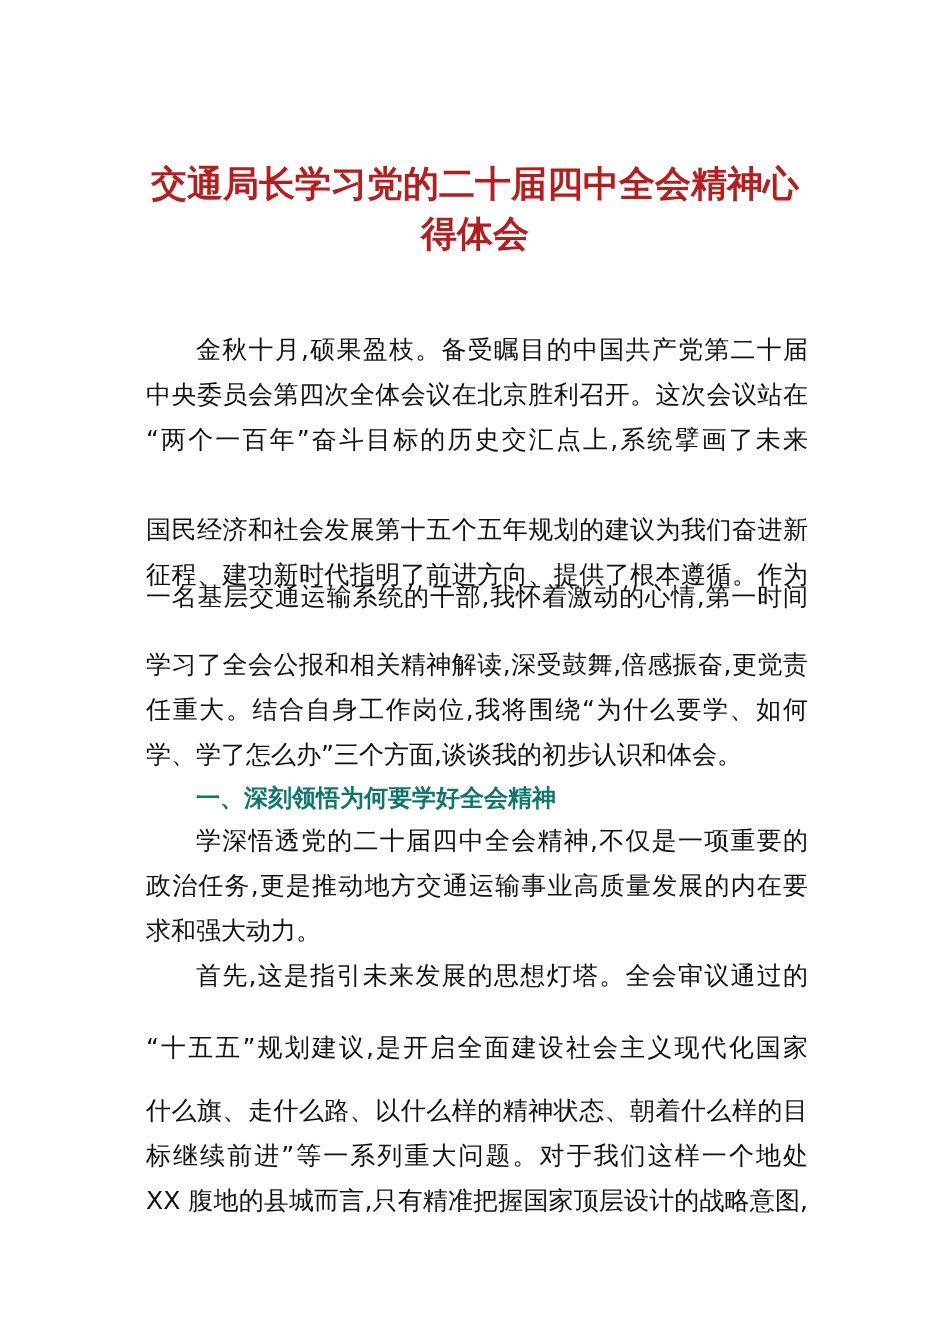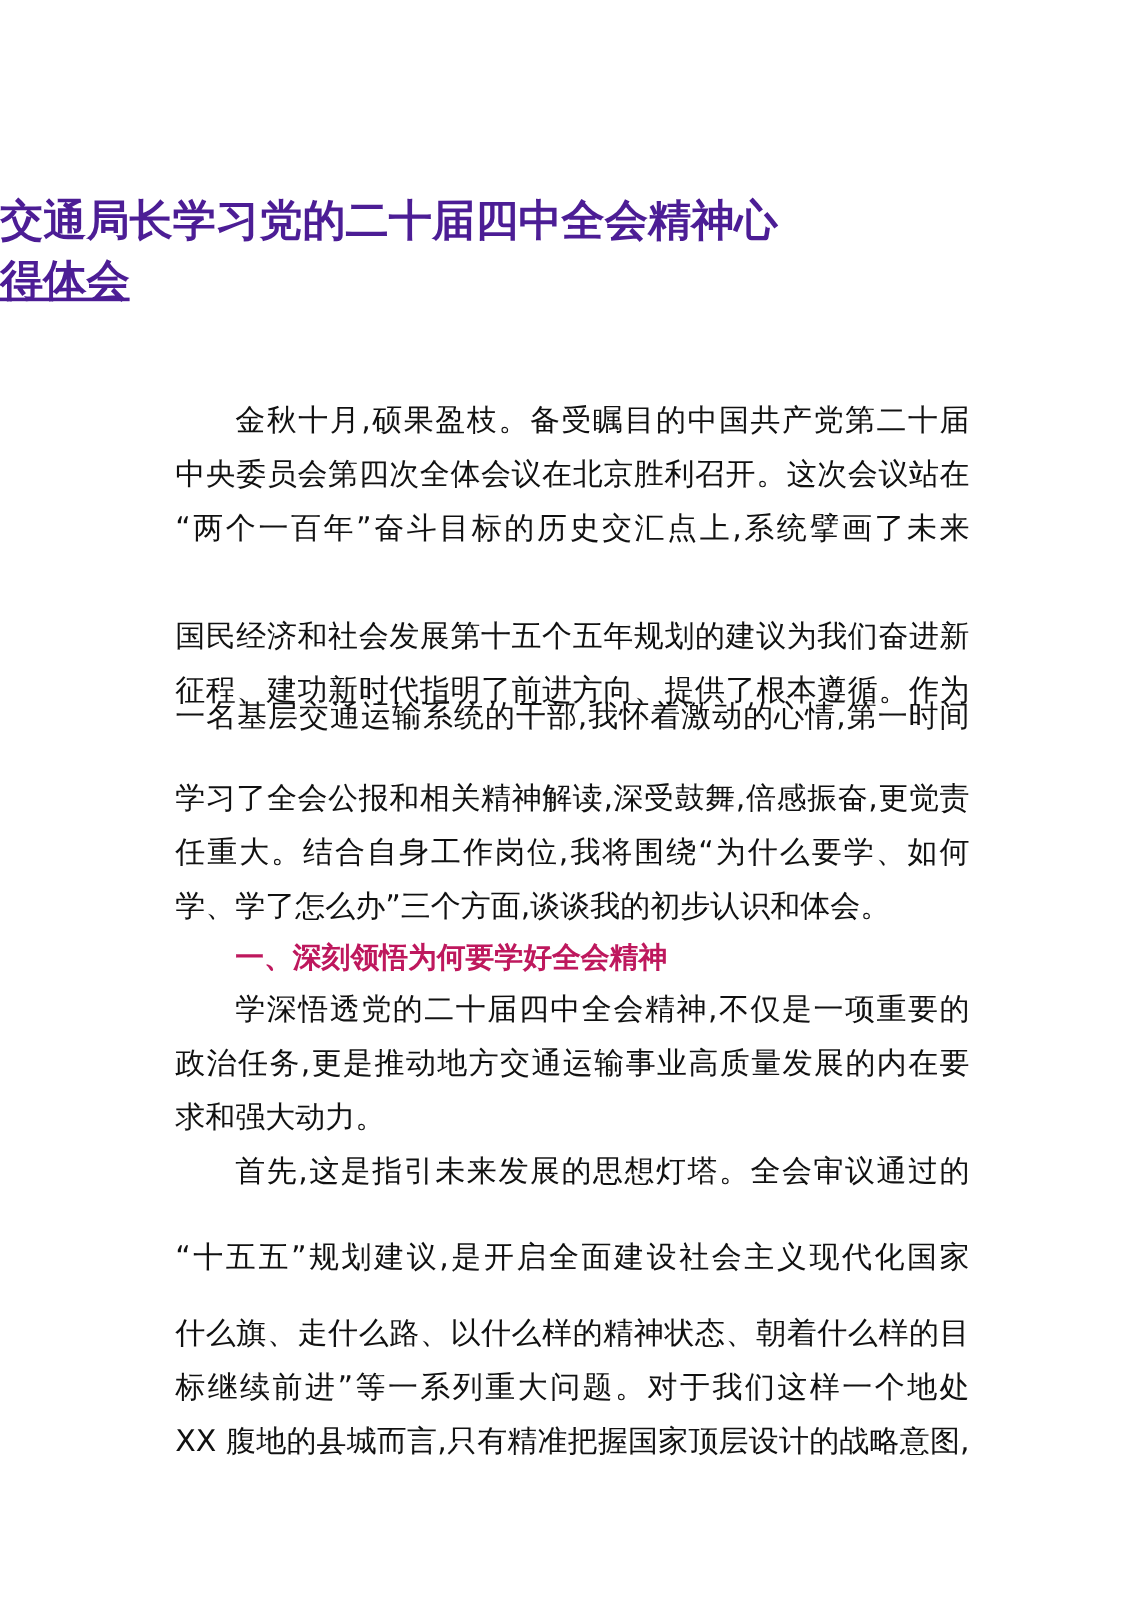--- a/index.html
+++ b/index.html
@@ -1,45 +1,45 @@
 <!DOCTYPE html>
 <html><head>
 <meta charset="utf-8">
 <style>
   html, body { margin: 0; padding: 0; background: #ffffff; }
   body { width: 950px; height: 1344px; position: relative; overflow: hidden; }
   .page { position: absolute; left: 0; top: 0; width: 950px; height: 1344px; background: #ffffff; }
   .title {
-    position: absolute; left: 0; width: 950px; text-align: left;
+    position: absolute; left: 0; width: 950px; text-align: center;
     font-family: "DejaVu Serif", "Liberation Serif", serif;
-    font-weight: bold; font-size: 36px; color: #4c1d95; letter-spacing: 0px;
+    font-weight: bold; font-size: 36px; color: #b91c1c; letter-spacing: 0px;
     white-space: nowrap;
   }
   .line {
     position: absolute; left: 146px; width: 662px;
     font-family: "DejaVu Sans", "Liberation Sans", sans-serif;
     font-size: 25px; color: #111; white-space: nowrap;
     text-align: justify; text-align-last: justify;
     line-height: 30px;
   }
   .line.indent { left: 196px; width: 612px; }
   .line.last { text-align-last: left; }
   .heading {
     position: absolute; left: 196px;
     font-family: "DejaVu Sans", "Liberation Sans", sans-serif;
-    font-weight: bold; font-size: 24px; color: #be185d; white-space: nowrap;
+    font-weight: bold; font-size: 24px; color: #0f766e; white-space: nowrap;
     line-height: 30px;
   }
 </style>
 </head>
 <body>
 
 <div class="page">
   <div class="title" style="top:160px;">交通局长学习党的二十届四中全会精神心</div>
-  <div class="title" style="top:210px;text-decoration:underline;">得体会</div>
+  <div class="title" style="top:210px;">得体会</div>
 
   <div class="line indent" style="top:335px;">金秋十月,硕果盈枝。备受瞩目的中国共产党第二十届</div>
   <div class="line" style="top:380px;">中央委员会第四次全体会议在北京胜利召开。这次会议站在</div>
   <div class="line" style="top:425px;">“两个一百年”奋斗目标的历史交汇点上,系统擘画了未来</div>
   <div class="line" style="top:515px;">国民经济和社会发展第十五个五年规划的建议为我们奋进新</div>
   <div class="line" style="top:560px;">征程、建功新时代指明了前进方向、提供了根本遵循。作为</div>
   <div class="line" style="top:582px;">一名基层交通运输系统的干部,我怀着激动的心情,第一时间</div>
   <div class="line" style="top:650px;">学习了全会公报和相关精神解读,深受鼓舞,倍感振奋,更觉责</div>
   <div class="line" style="top:695px;">任重大。结合自身工作岗位,我将围绕“为什么要学、如何</div>
   <div class="line last" style="top:740px;">学、学了怎么办”三个方面,谈谈我的初步认识和体会。</div>

